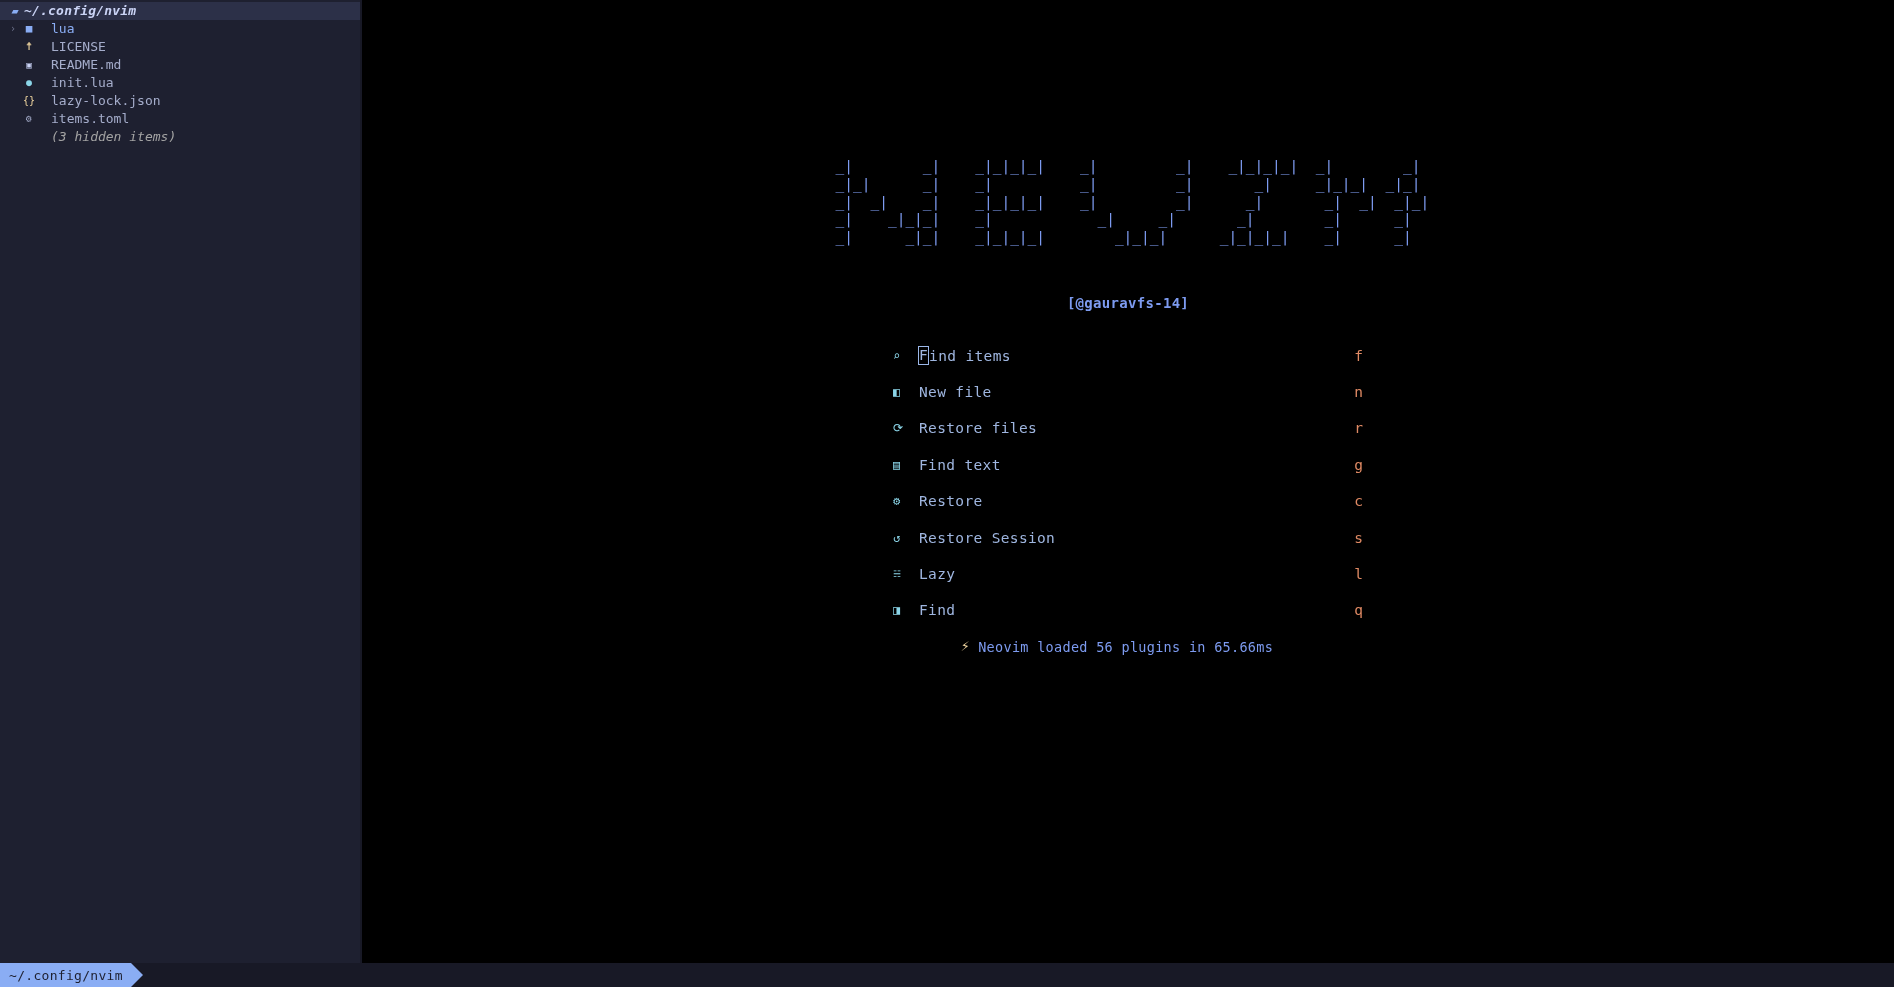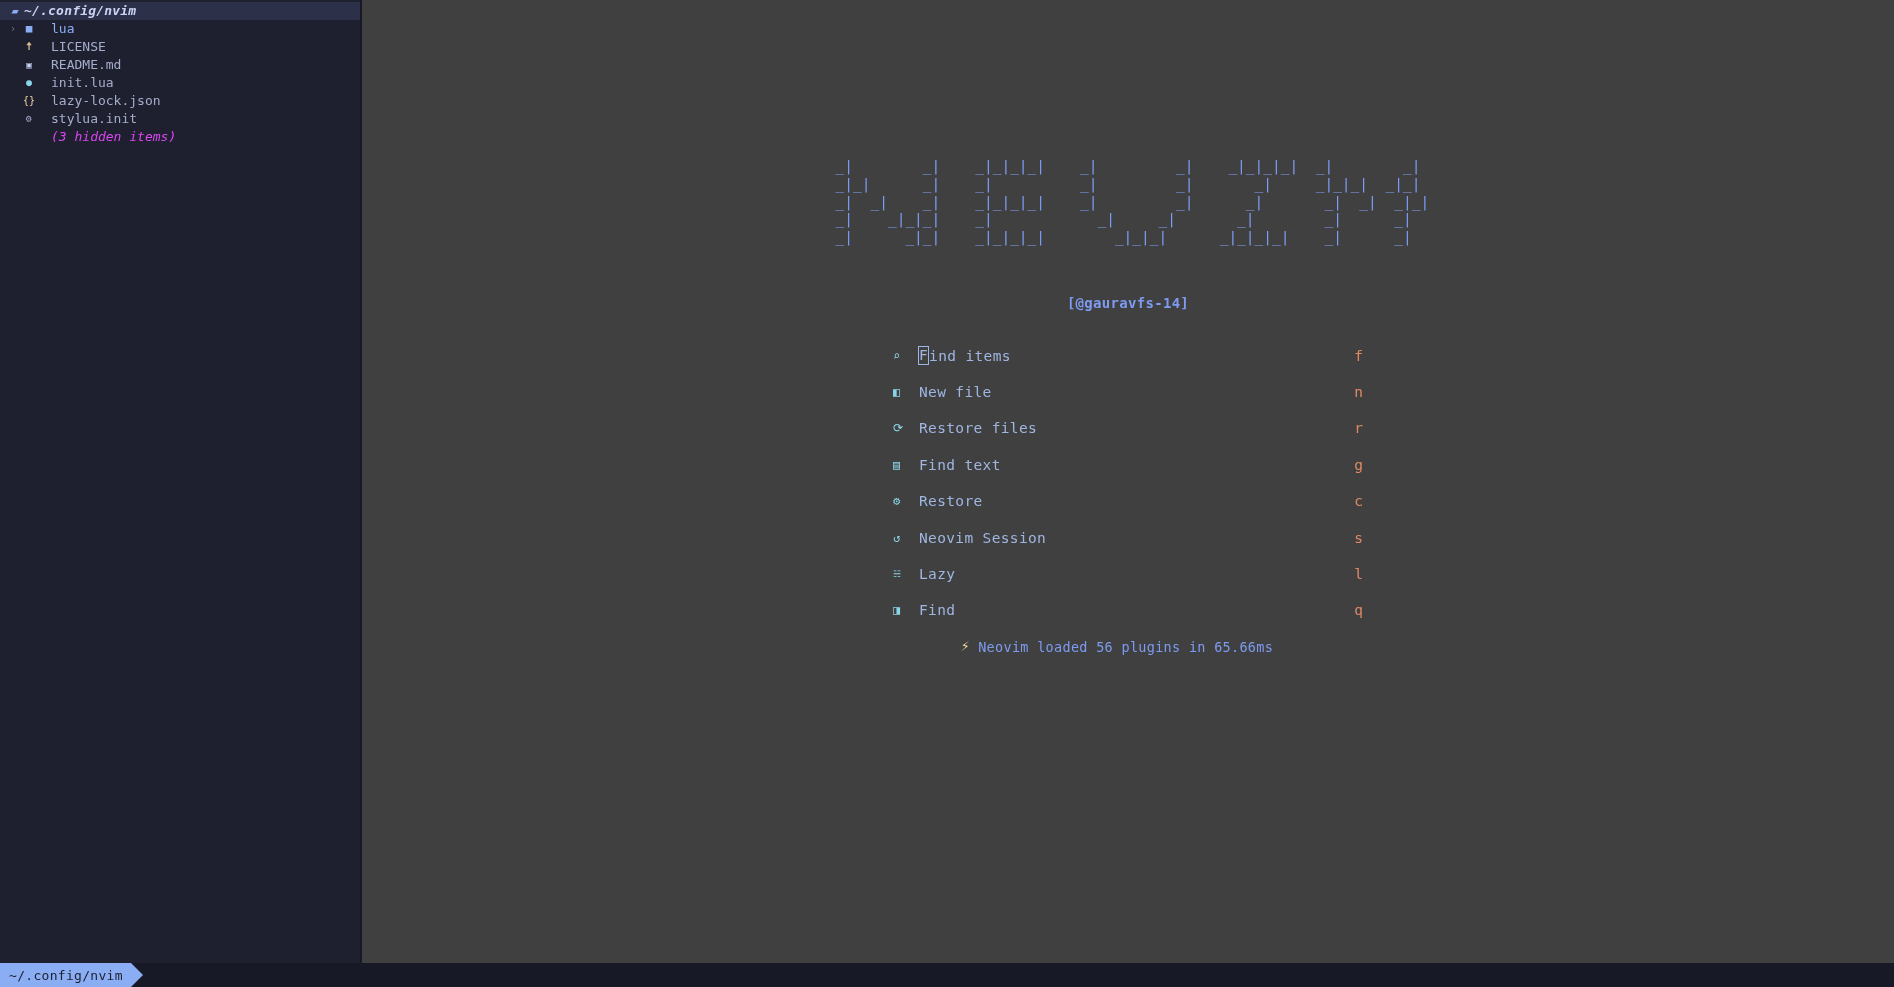--- a/index.html
+++ b/index.html
@@ -87,29 +87,29 @@
     line-height: 18px;
   }
   .tree-row .name {
     font-size: 13px;
     color: #a5adcb;
     white-space: pre;
     margin-left: 13px;
   }
   .tree-row.dir .name { color: #8aadf4; }
   .tree-row.hidden-note .name {
-    color: #d946ef;
+    color: #a3a3a3;
     font-style: italic;
   }
 
   
   .editor {
     position: relative;
     flex: 1 1 auto;
-    background: #404040;
+    background: #000000;
     min-width: 0;
   }
   .dash {
     position: absolute;
     left: 0;
     right: 0;
     top: 0;
     display: flex;
     flex-direction: column;
     align-items: center;
@@ -280,21 +280,21 @@
 
       <div class="tree-row">
         <span class="arrow"></span>
         <span class="ico" style="color:#eed49f;font-size:10px">{}</span>
         <span class="name">lazy-lock.json</span>
       </div>
 
       <div class="tree-row">
         <span class="arrow"></span>
         <span class="ico" style="color:#a5adcb;font-size:10px">⚙</span>
-        <span class="name">stylua.init</span>
+        <span class="name">items.toml</span>
       </div>
 
       <div class="tree-row hidden-note">
         <span class="arrow"></span>
         <span class="ico"></span>
         <span class="name">(3 hidden items)</span>
       </div>
 
     </div>
 
@@ -336,21 +336,21 @@
           </div>
 
           <div class="menu-item">
             <span class="ico">⚙</span>
             <span class="txt">Restore</span>
             <span class="key">c</span>
           </div>
 
           <div class="menu-item">
             <span class="ico">↺</span>
-            <span class="txt">Neovim Session</span>
+            <span class="txt">Restore Session</span>
             <span class="key">s</span>
           </div>
 
           <div class="menu-item">
             <span class="ico" style="font-size:9px">☵</span>
             <span class="txt">Lazy</span>
             <span class="key">l</span>
           </div>
 
           <div class="menu-item">

